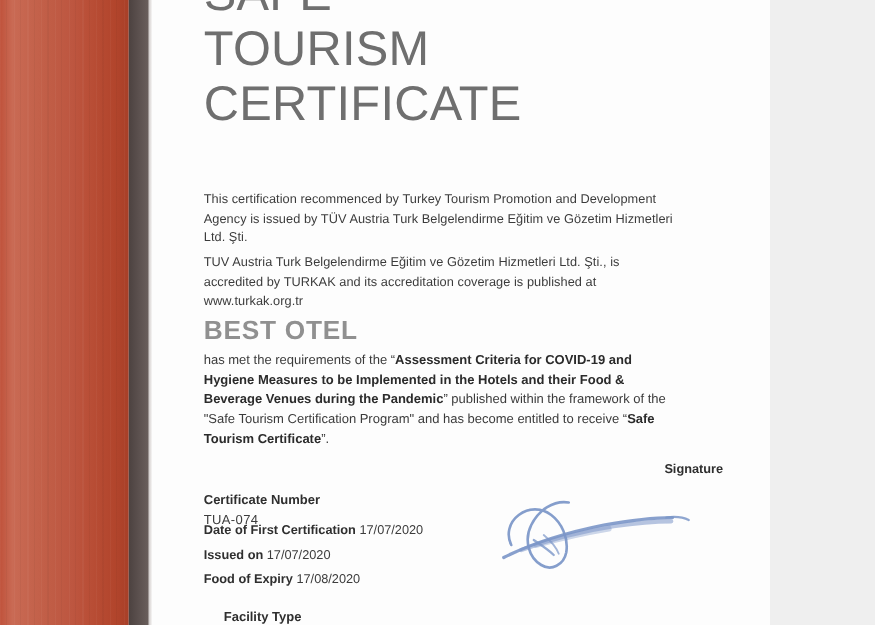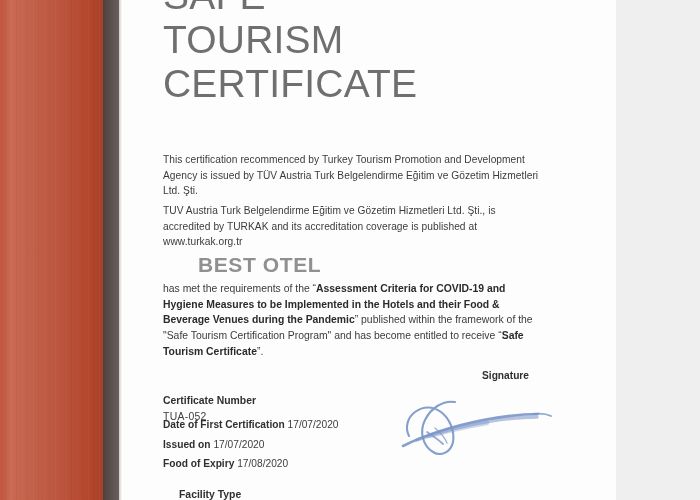--- a/index.html
+++ b/index.html
@@ -129,21 +129,20 @@
   
   #hotel-name {
     position: absolute;
     left: 0;
     top: 253px;
     font-size: 21px;
     line-height: 24px;
     font-weight: 700;
     color: #909090;
     letter-spacing: 0.6px;
-    margin-left: 35px;
   }
 
   
   #para-requirements {
     position: absolute;
     left: 0;
     top: 281px;
     width: 376px;
     font-size: 10.4px;
     line-height: 15.7px;
@@ -186,20 +185,21 @@
     font-weight: 700;
     color: #2f2f2f;
   }
 
   
   #signature-block {
     position: absolute;
     left: 275px;
     top: 370px;
     width: 190px;
+    text-align: center;
   }
   #signature-label {
     font-size: 10.2px;
     font-weight: 700;
     color: #2f2f2f;
     margin-left: 44px;
   }
   #signature-mark {
     position: absolute;
     left: -55px;
@@ -228,21 +228,21 @@
       <div class="para" id="para-issuer">This certification recommenced by Turkey Tourism Promotion and Development Agency is issued by TÜV Austria Turk Belgelendirme Eğitim ve Gözetim Hizmetleri Ltd. Şti.</div>
 
       <div class="para" id="para-accred">TUV Austria Turk Belgelendirme Eğitim ve Gözetim Hizmetleri Ltd. Şti., is accredited by TURKAK and its accreditation coverage is published at www.turkak.org.tr</div>
 
       <div id="hotel-name">BEST OTEL</div>
 
       <div id="para-requirements"><span>has met the requirements of the </span><span>“</span><b>Assessment Criteria for COVID-19 and Hygiene Measures to be Implemented in the Hotels and their Food &amp; Beverage Venues during the Pandemic</b><span>”</span><span> published within the framework of the "Safe Tourism Certification Program" and has become entitled to receive </span><span>“</span><b>Safe Tourism Certificate</b><span>”</span><span>.</span></div>
 
       <div id="cert-number-block">
         <span id="cert-number-label">Certificate Number</span>
-        <span id="cert-number-value">TUA-052</span>
+        <span id="cert-number-value">TUA-074</span>
       </div>
 
       <div id="dates-block">
         <div class="date-row">
           <span class="date-label">Date of First Certification</span>
           <span class="date-value">17/07/2020</span>
         </div>
         <div class="date-row">
           <span class="date-label">Issued on</span>
           <span class="date-value">17/07/2020</span>

